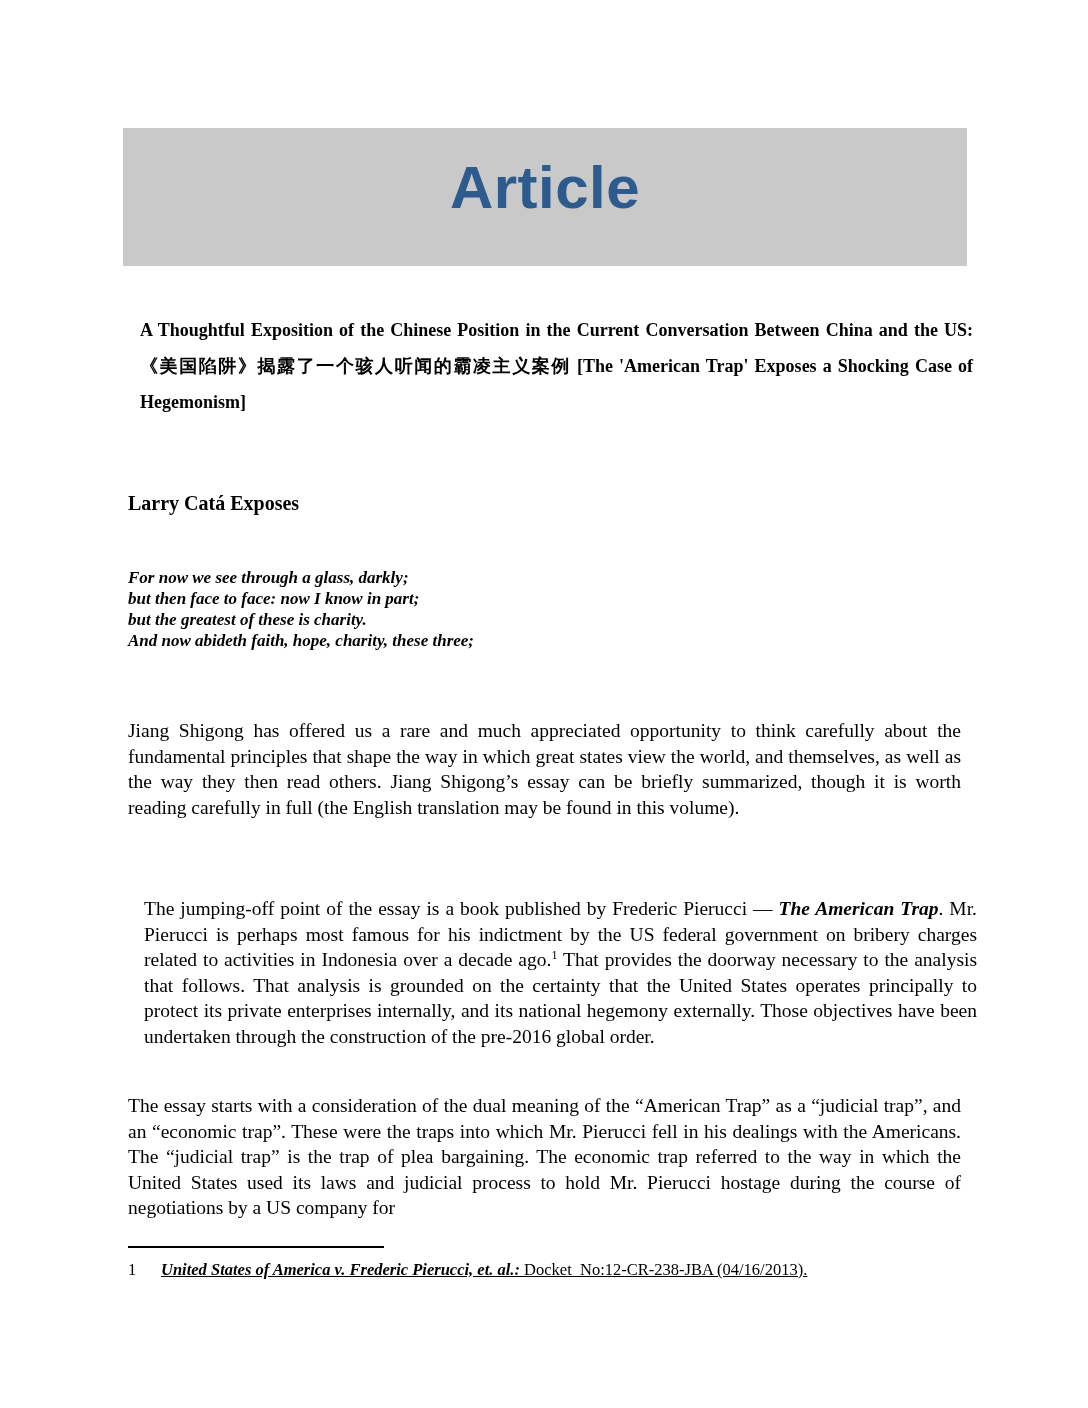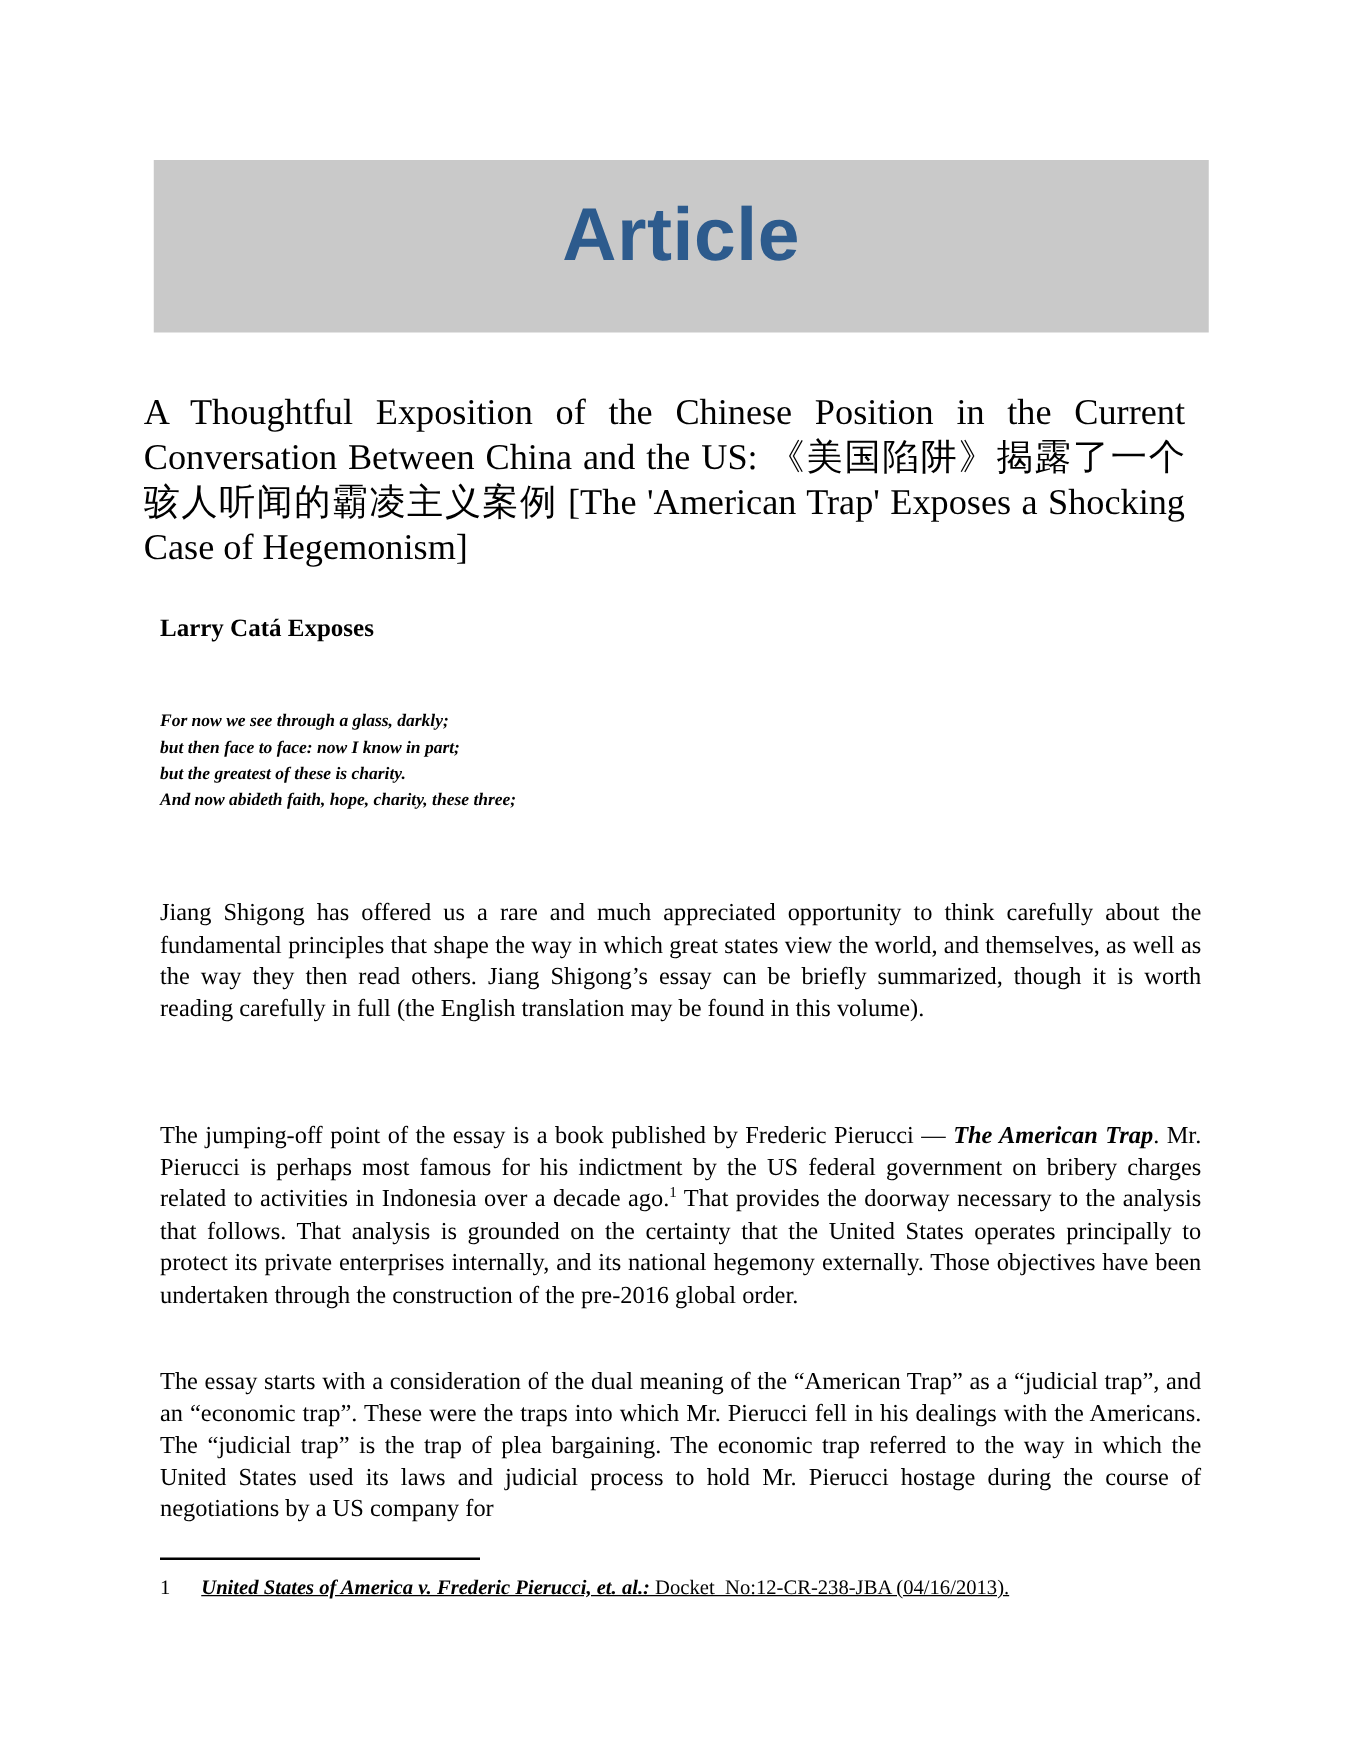--- a/index.html
+++ b/index.html
@@ -30,42 +30,42 @@
   .banner-label {
     font-family: "Liberation Sans", "DejaVu Sans", sans-serif;
     font-weight: bold;
     font-size: 60px;
     letter-spacing: 0.5px;
     color: #2d5b8d;
     transform: translateY(-10px);
   }
   .title {
     position: absolute;
-    left: 115px;
+    left: 140px;
     top: 312px;
     width: 833px;
     margin: 0;
-    font-size: 29px;
-    font-weight: normal;
+    font-size: 18px;
+    font-weight: bold;
     line-height: 36px;
     text-align: justify;
   }
   .author {
     position: absolute;
     left: 128px;
     top: 492px;
     font-size: 20px;
     font-weight: bold;
   }
   .epigraph {
     position: absolute;
     left: 128px;
     top: 567px;
     width: 560px;
-    font-size: 14px;
+    font-size: 17px;
     line-height: 21px;
     font-weight: bold;
     font-style: italic;
   }
   .epigraph-line { white-space: nowrap; }
   .epigraph-citation .cit-regular {
     font-weight: normal;
     font-style: normal;
   }
   .link-space {
@@ -78,21 +78,21 @@
   .body-para {
     position: absolute;
     left: 128px;
     width: 833px;
     margin: 0;
     font-size: 19.5px;
     line-height: 25.5px;
     text-align: justify;
   }
   .para1 { top: 718px; }
-  .para2 { top: 896px; }
+  .para2 { top: 896px; margin-left: 16px; }
   .para3 { top: 1093px; }
   .seg-normal { }
   .seg-bolditalic { font-weight: bold; font-style: italic; }
   sup.seg-sup {
     font-size: 0.62em;
     vertical-align: super;
     line-height: 0;
   }
   .footnote-rule {
     position: absolute;

